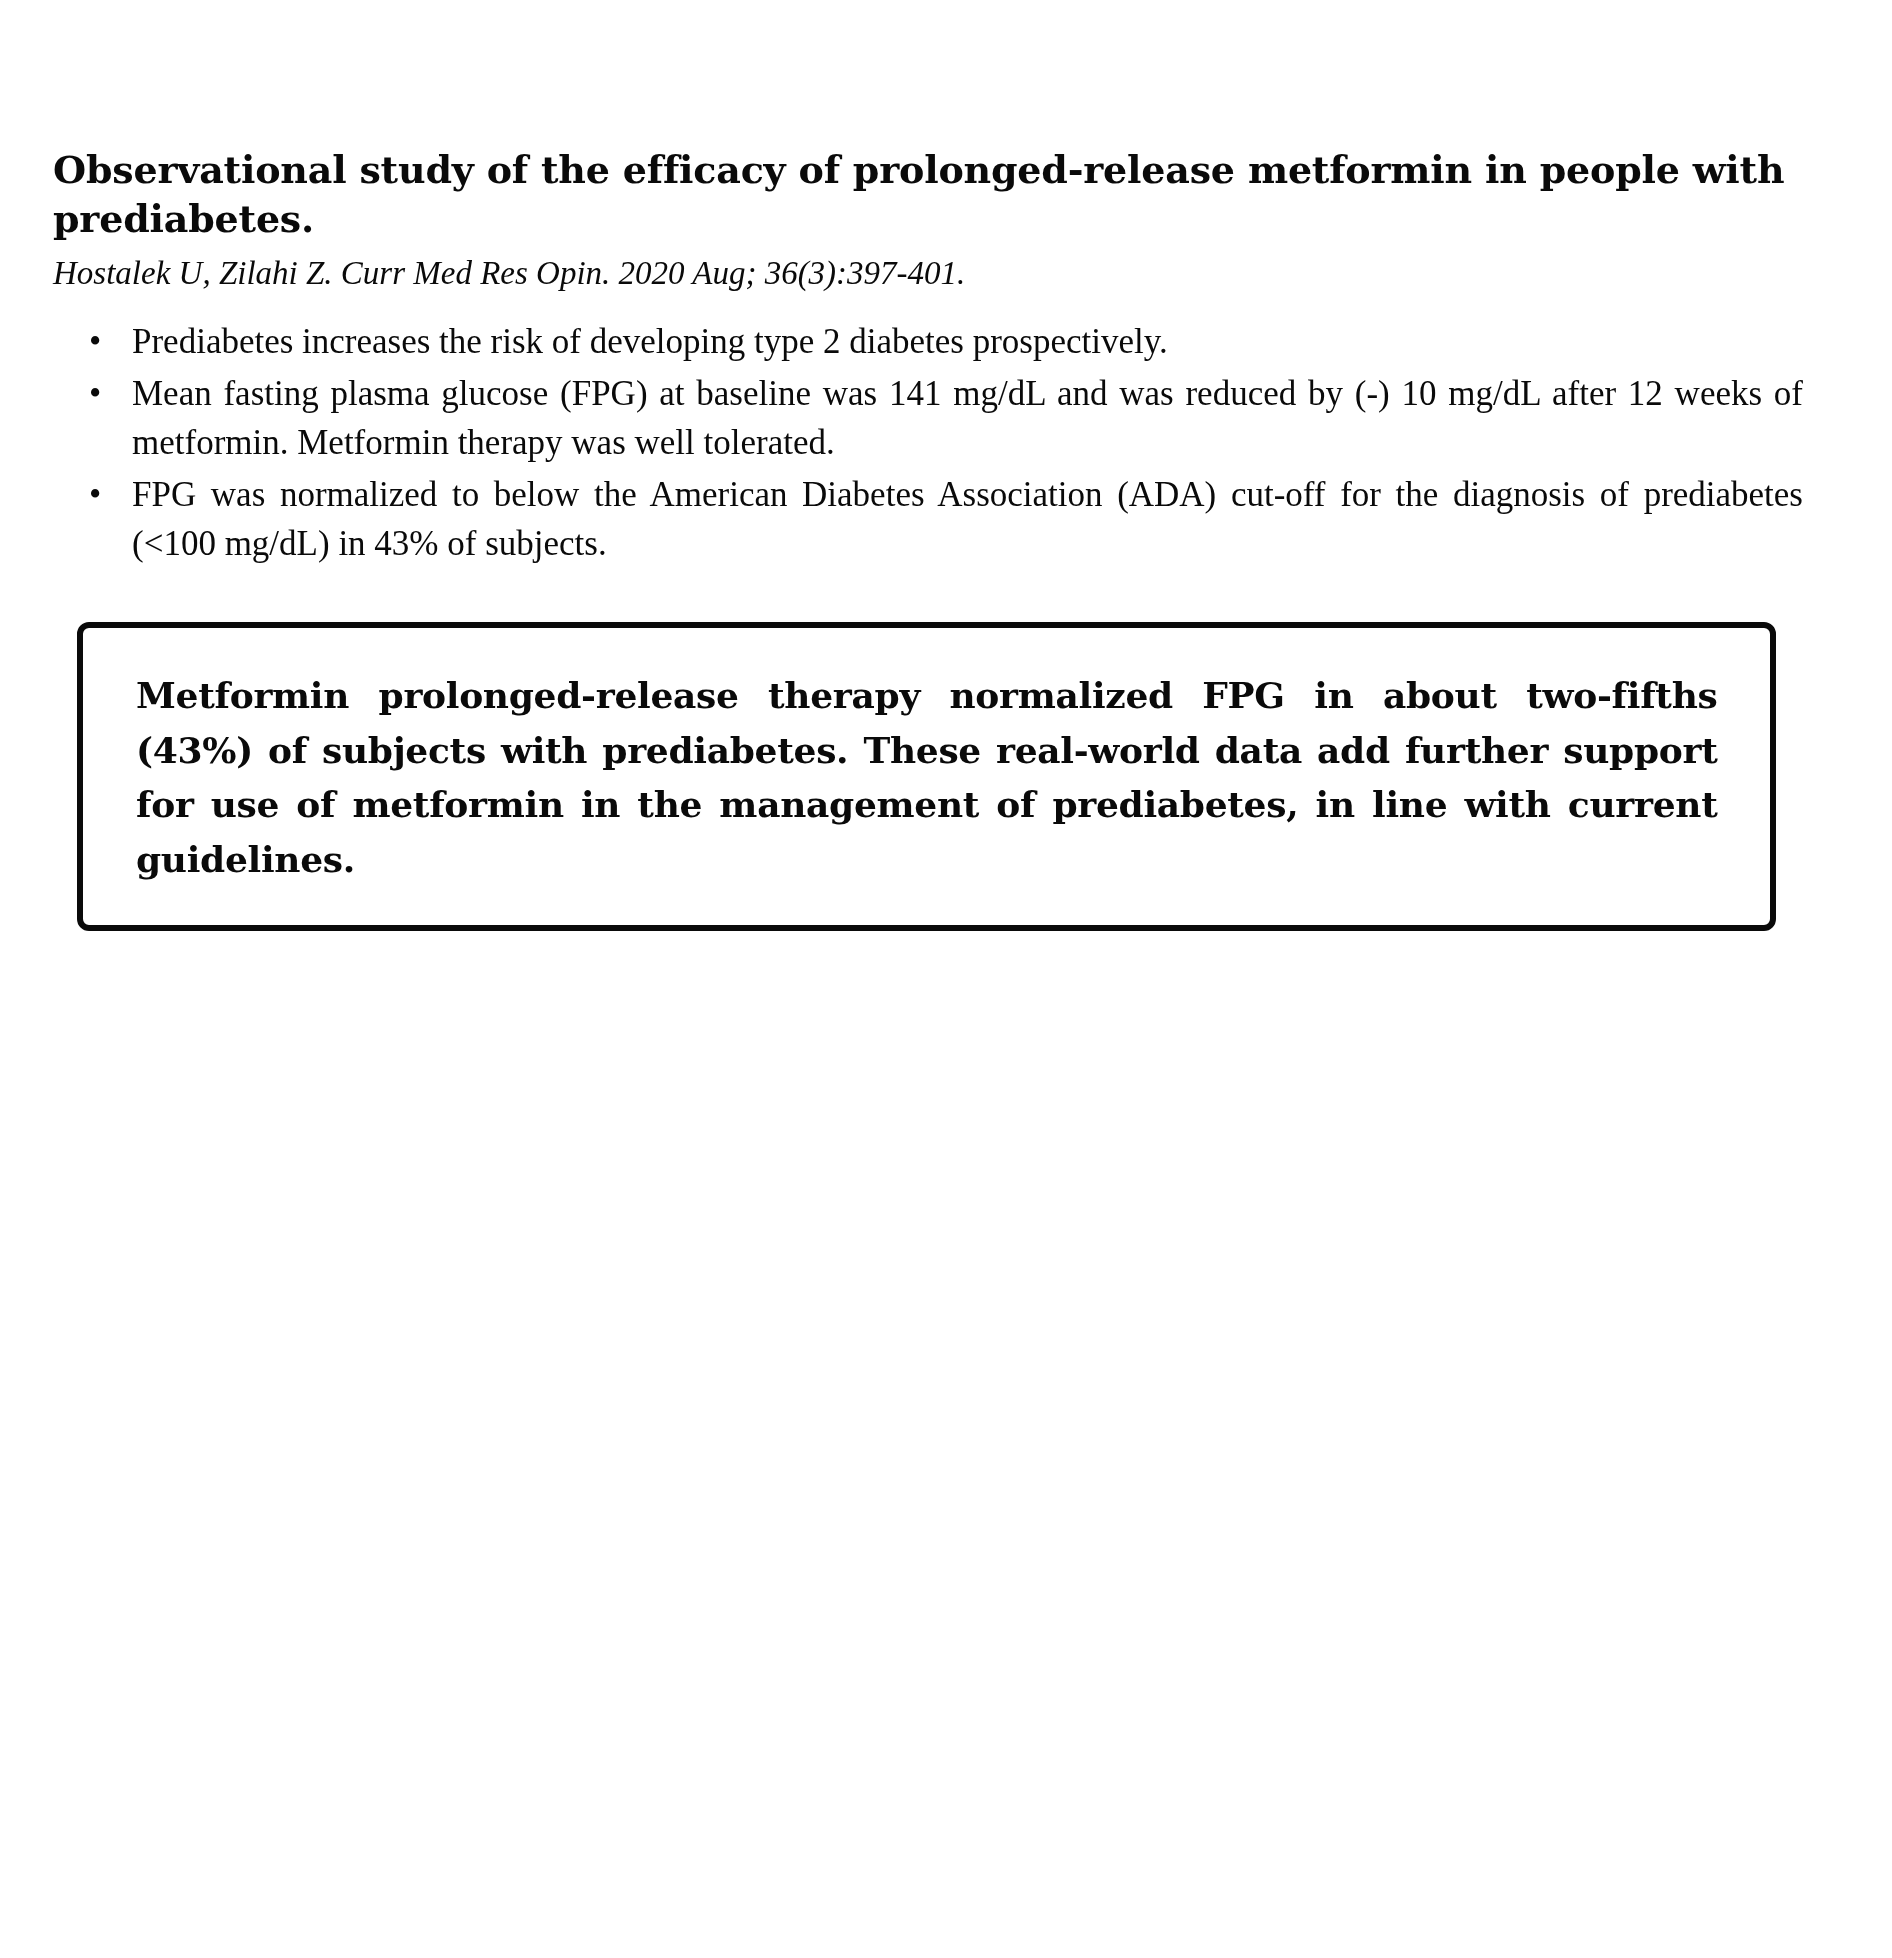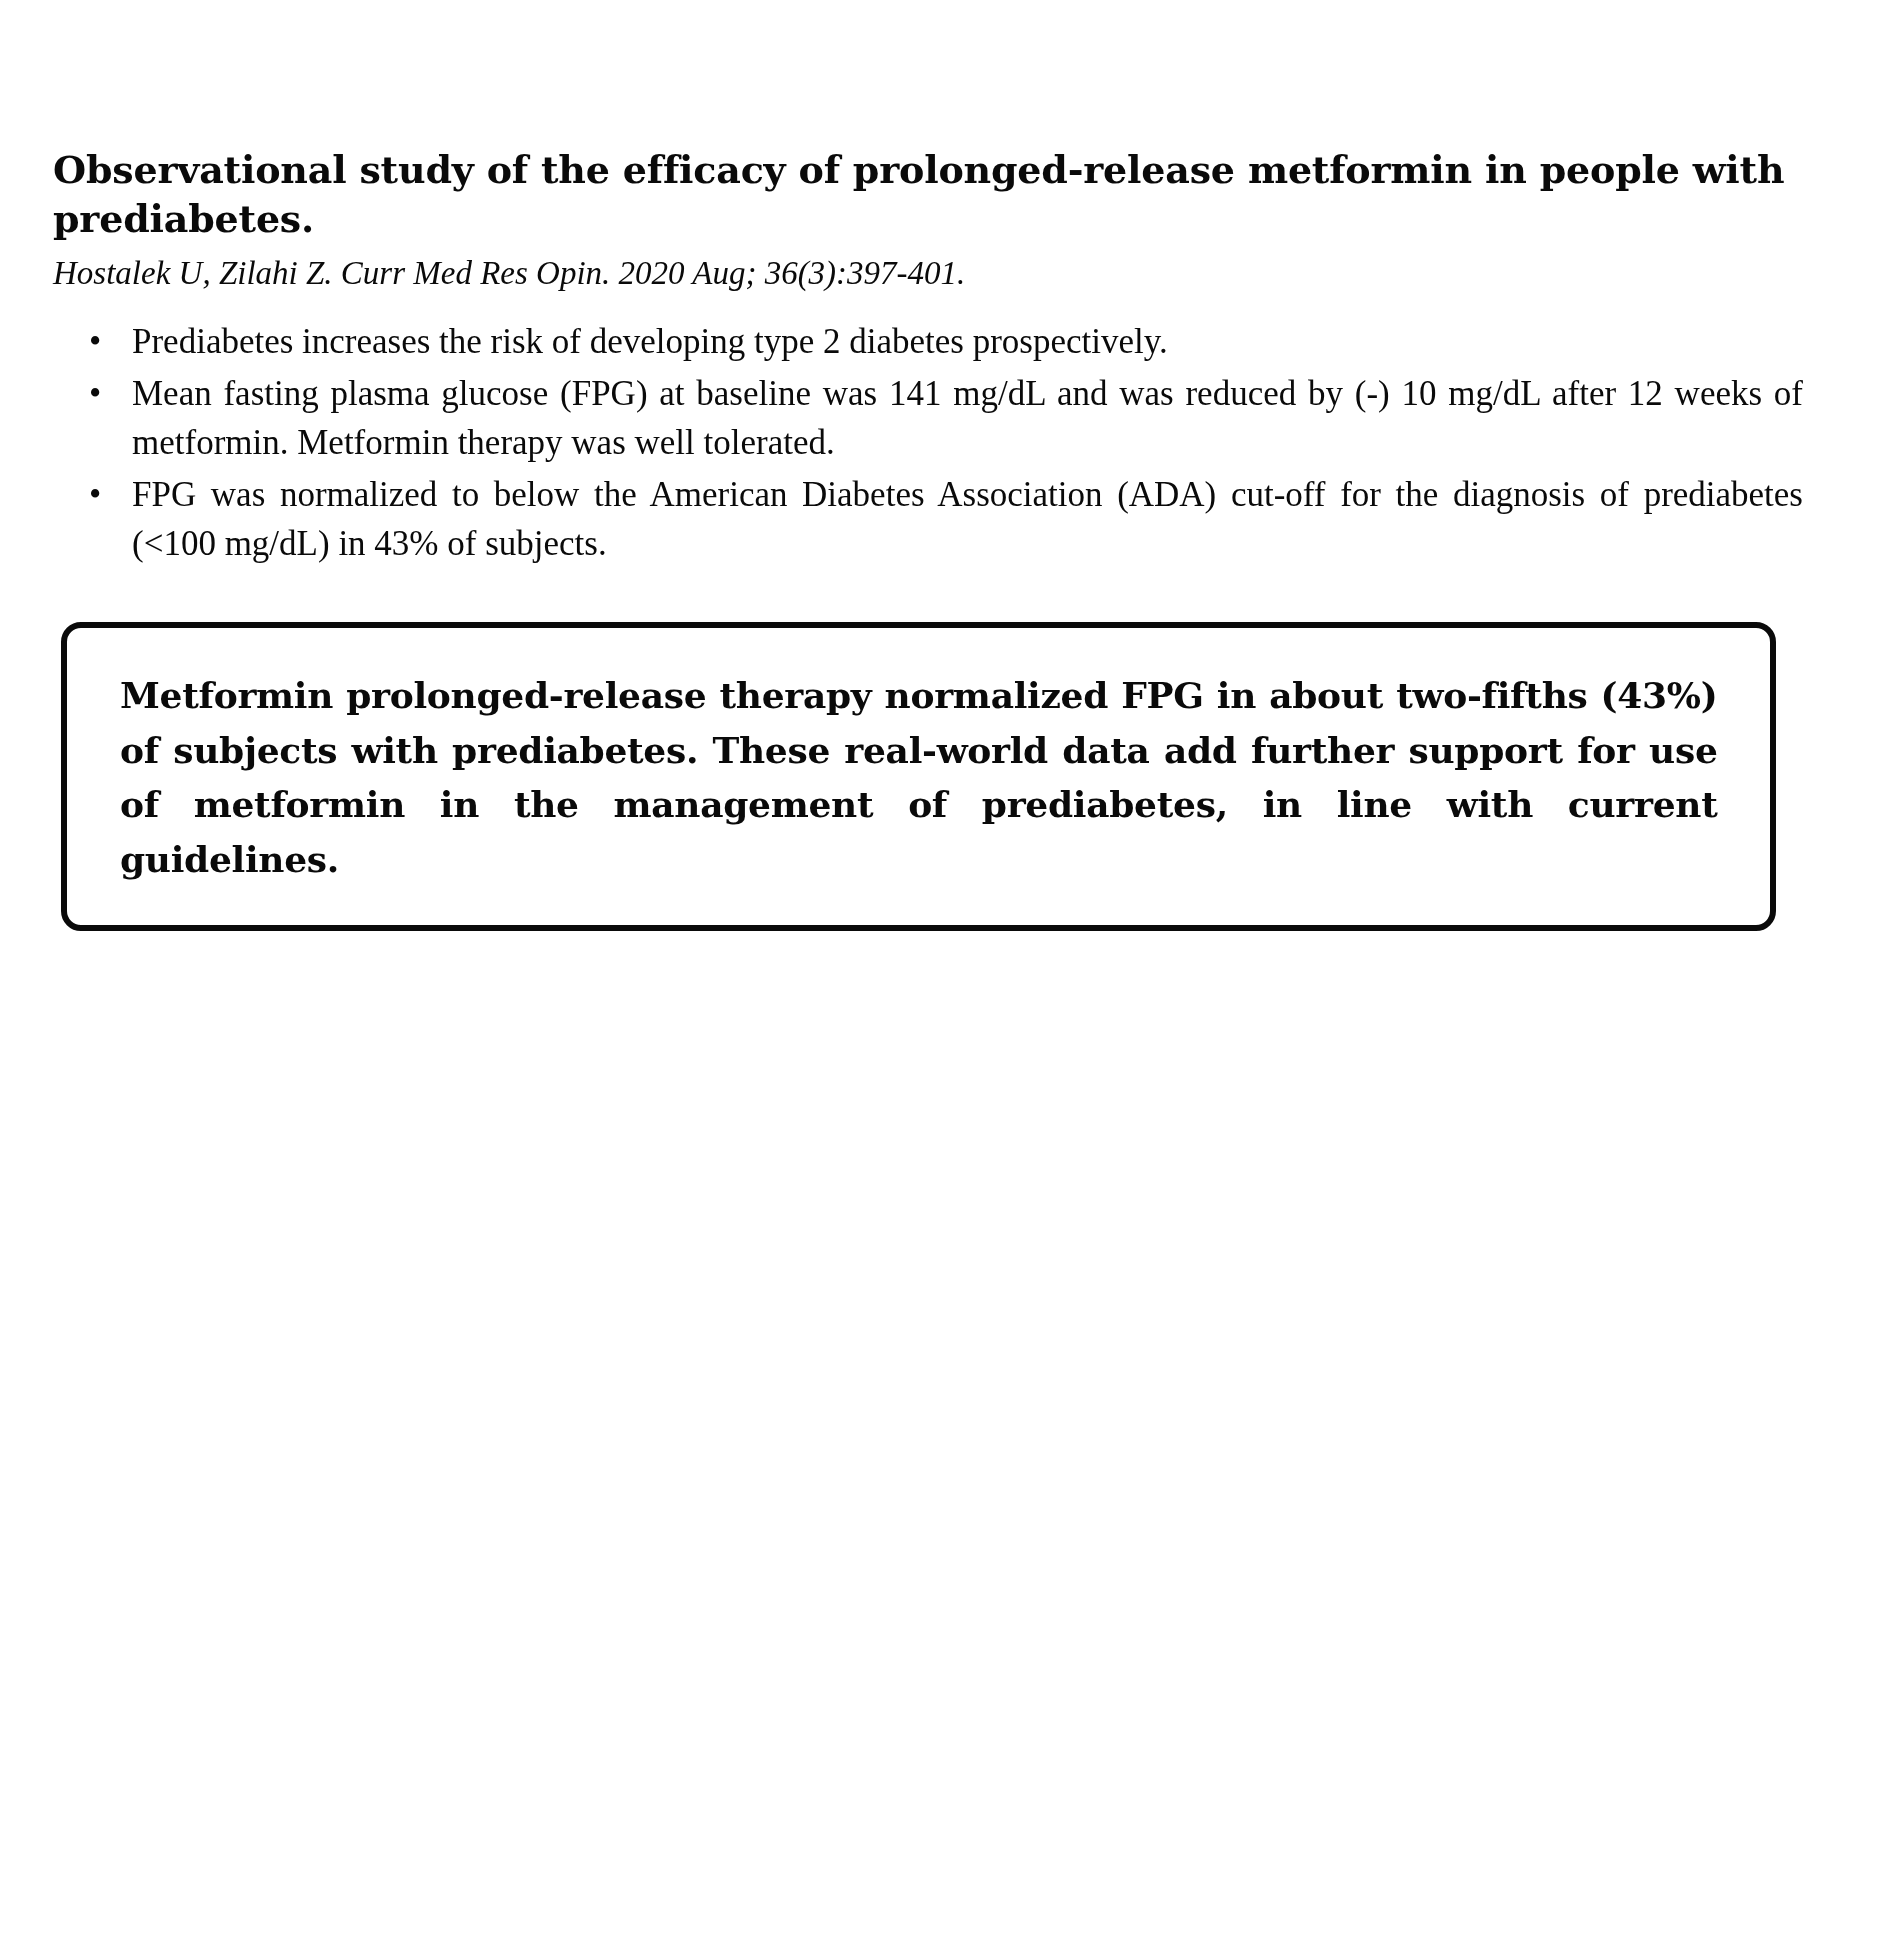--- a/index.html
+++ b/index.html
@@ -61,24 +61,24 @@
     top: 0;
     font-size: 35px;
     line-height: 1.42;
   }
   ul.bullets > li .txt {
     display: block;
   }
 
   .callout {
     margin-top: 53px;
-    margin-left: 8px;
+    margin-left: 24px;
     margin-right: 27.5px;
     border: 6px solid #0a0a0a;
-    border-radius: 20px;
+    border-radius: 12px;
     padding: 40px 52px 38px 53px;
     box-sizing: border-box;
   }
   .callout p {
     margin: 0;
     font-family: "DejaVu Serif", "Liberation Serif", serif;
     font-weight: bold;
     font-size: 36px;
     line-height: 1.52;
     text-align: justify;

